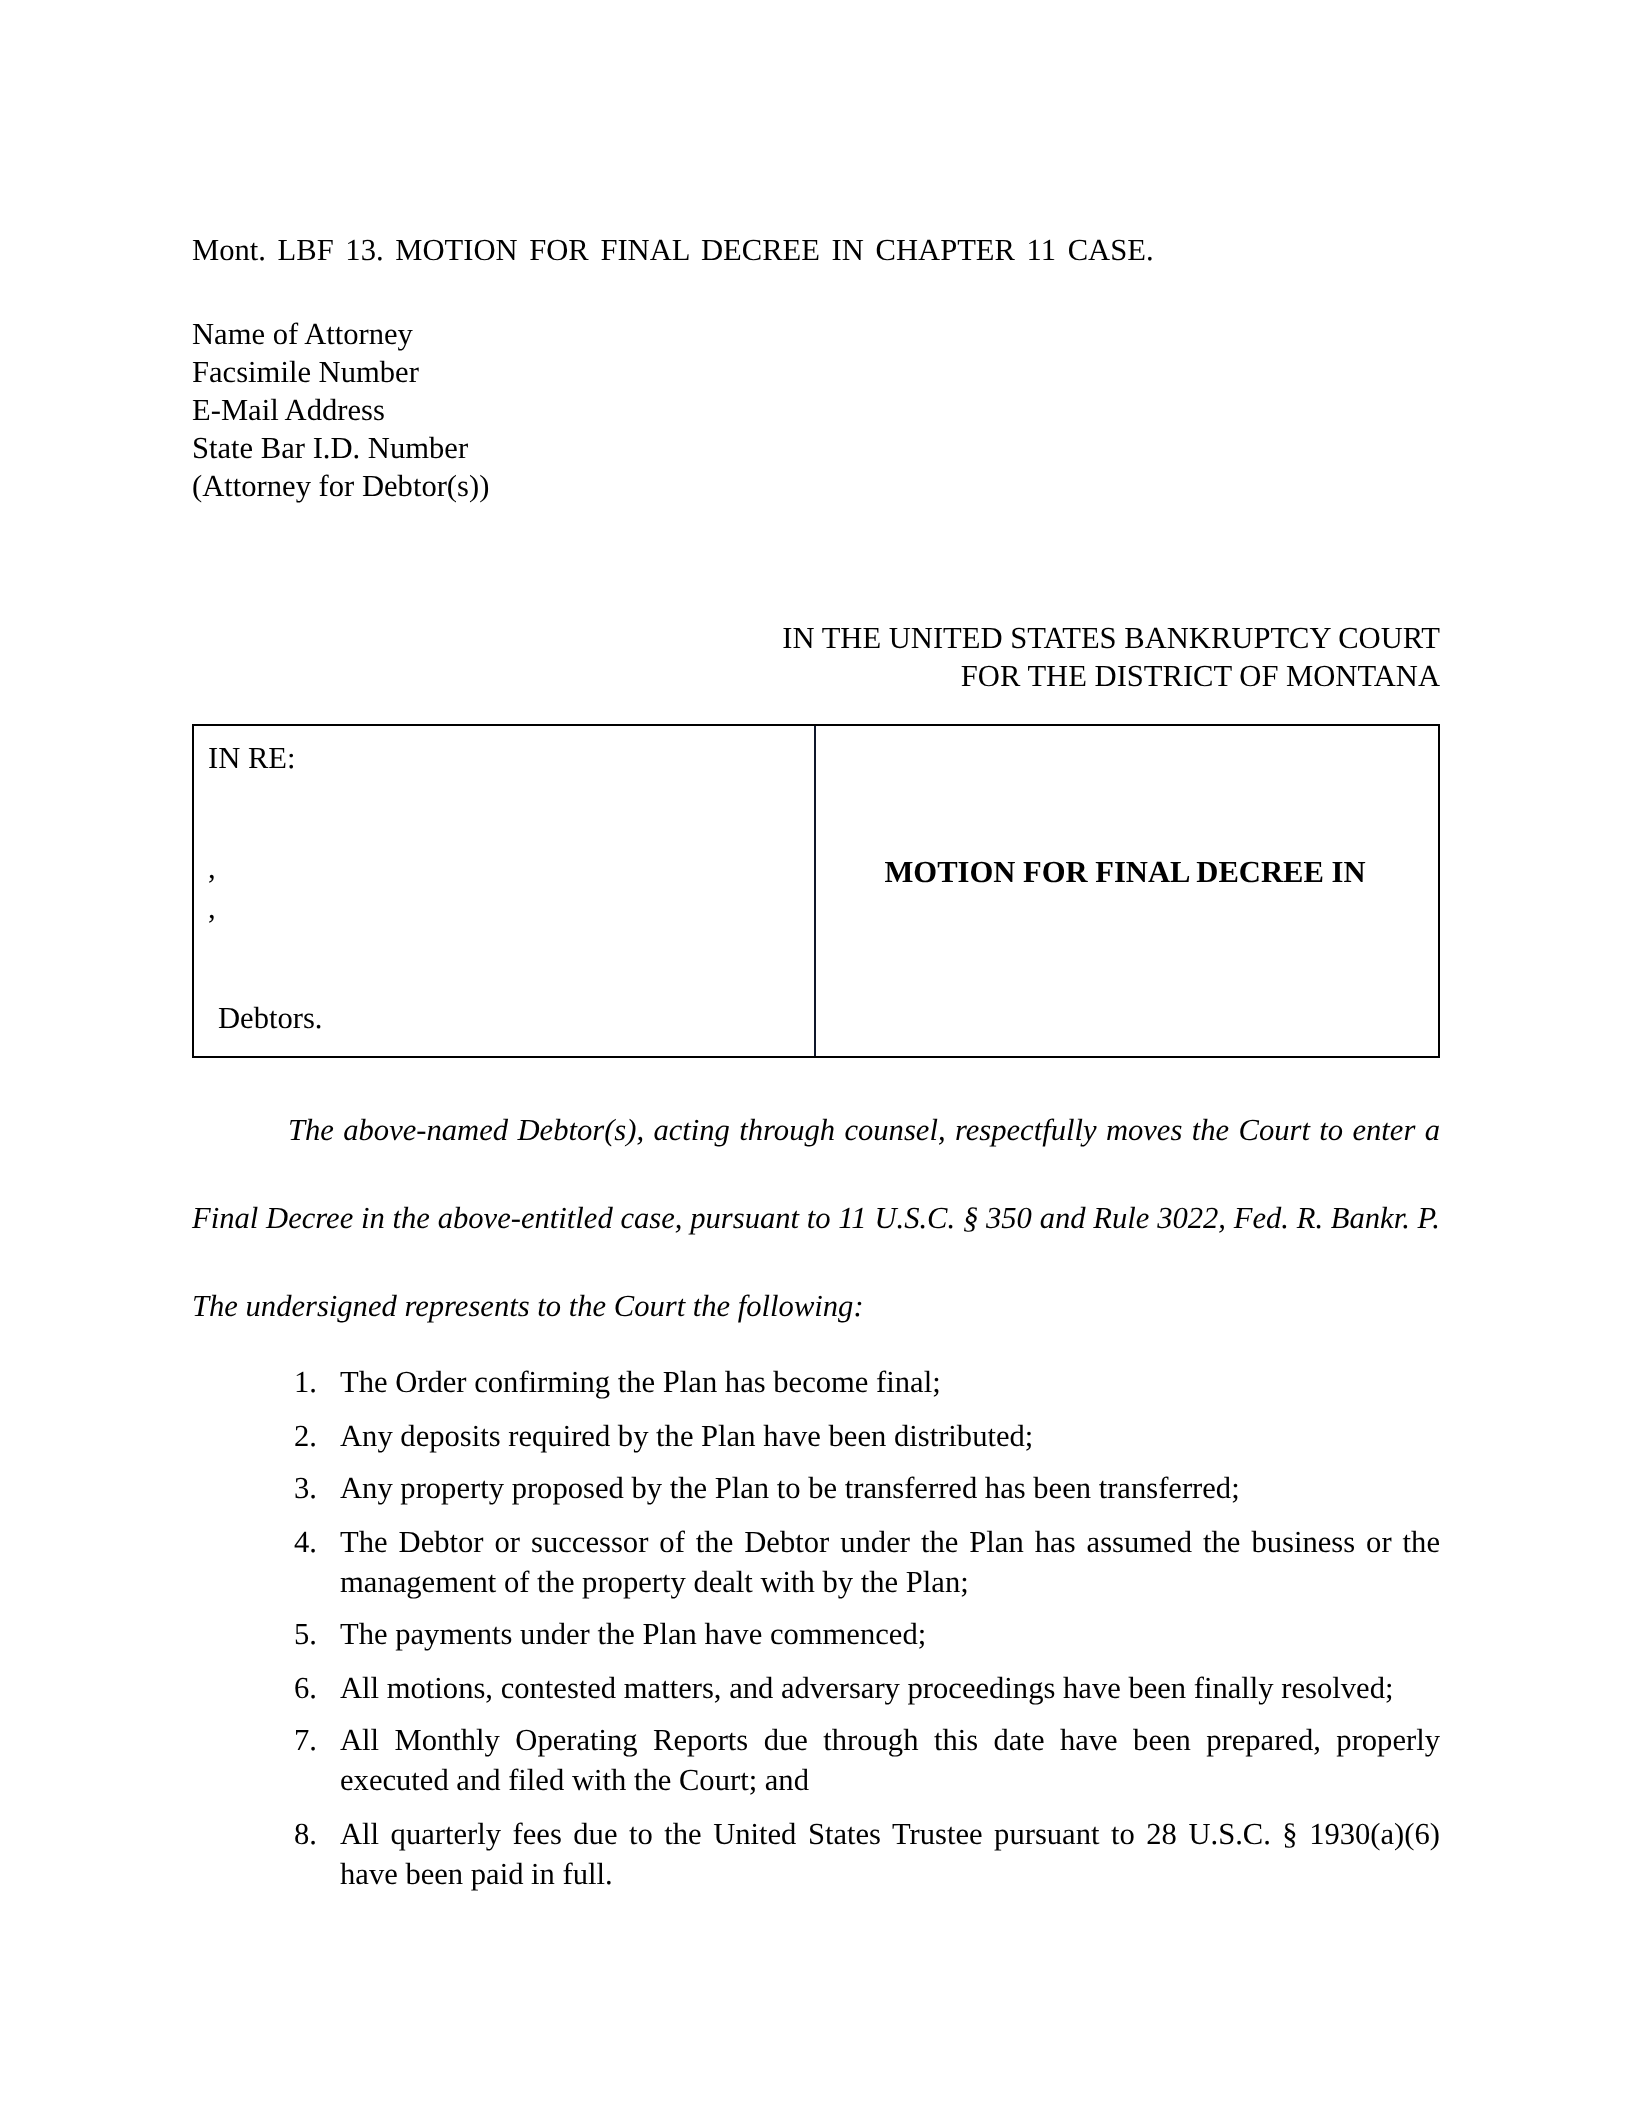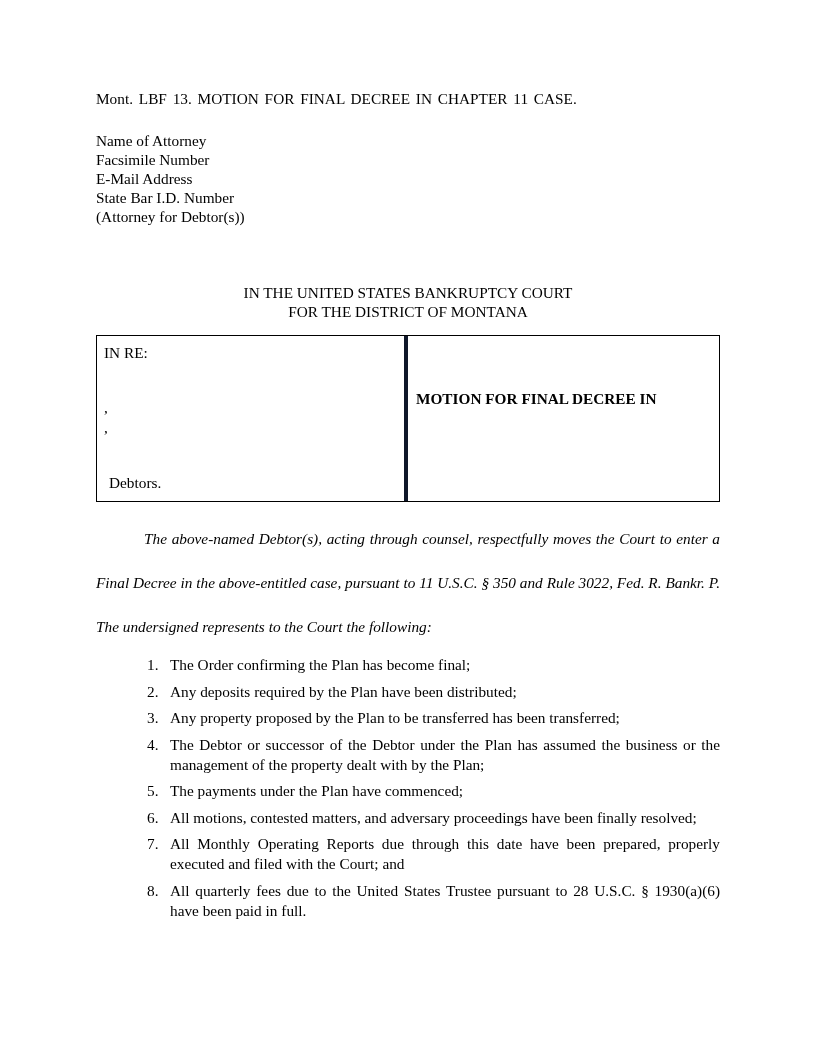--- a/index.html
+++ b/index.html
@@ -17,58 +17,59 @@
   }
   .page {
     box-sizing: border-box;
     width: 816px;
     height: 1056px;
     padding: 0 96px;
     overflow: hidden;
   }
   
   .form-header {
-    padding-top: 89px;
+    padding-top: 116px;
     line-height: 20px;
   }
   .form-header .l1 { word-spacing: 2px; }
   
   .attorney-block {
     margin-top: 22px;
     line-height: 19px;
   }
   
   .court-caption {
     margin-top: 57px;
-    text-align: center;
+    text-align: right;
     line-height: 19px;
   }
   
   .caption-table {
     margin-top: 14px;
     display: flex;
     border: 1px solid #000000;
   }
   .caption-cell {
     box-sizing: border-box;
     width: 50%;
     min-height: 144px;
     line-height: 20px;
   }
   .cell-left {
-    border-right: 4px solid #0f172a;
+    border-right: 1px solid #0f172a;
     padding: 7px 6px 8px 7px;
   }
   .cell-left .debtor-comma-1 { margin-top: 35px; }
   .cell-left .debtors-label { margin-top: 35px; margin-left: 5px; }
   .cell-right {
     padding: 34px 10px 0 8px;
   }
   .motion-title {
-    margin-top: 19px;
+    margin-top: 30px;
+    text-align: center;
     font-weight: bold;
     line-height: 19.5px;
   }
   
   .opening-paragraph {
     margin: 15px 0 0 0;
     text-indent: 48px;
     text-align: justify;
     line-height: 44px;
     font-style: italic;

